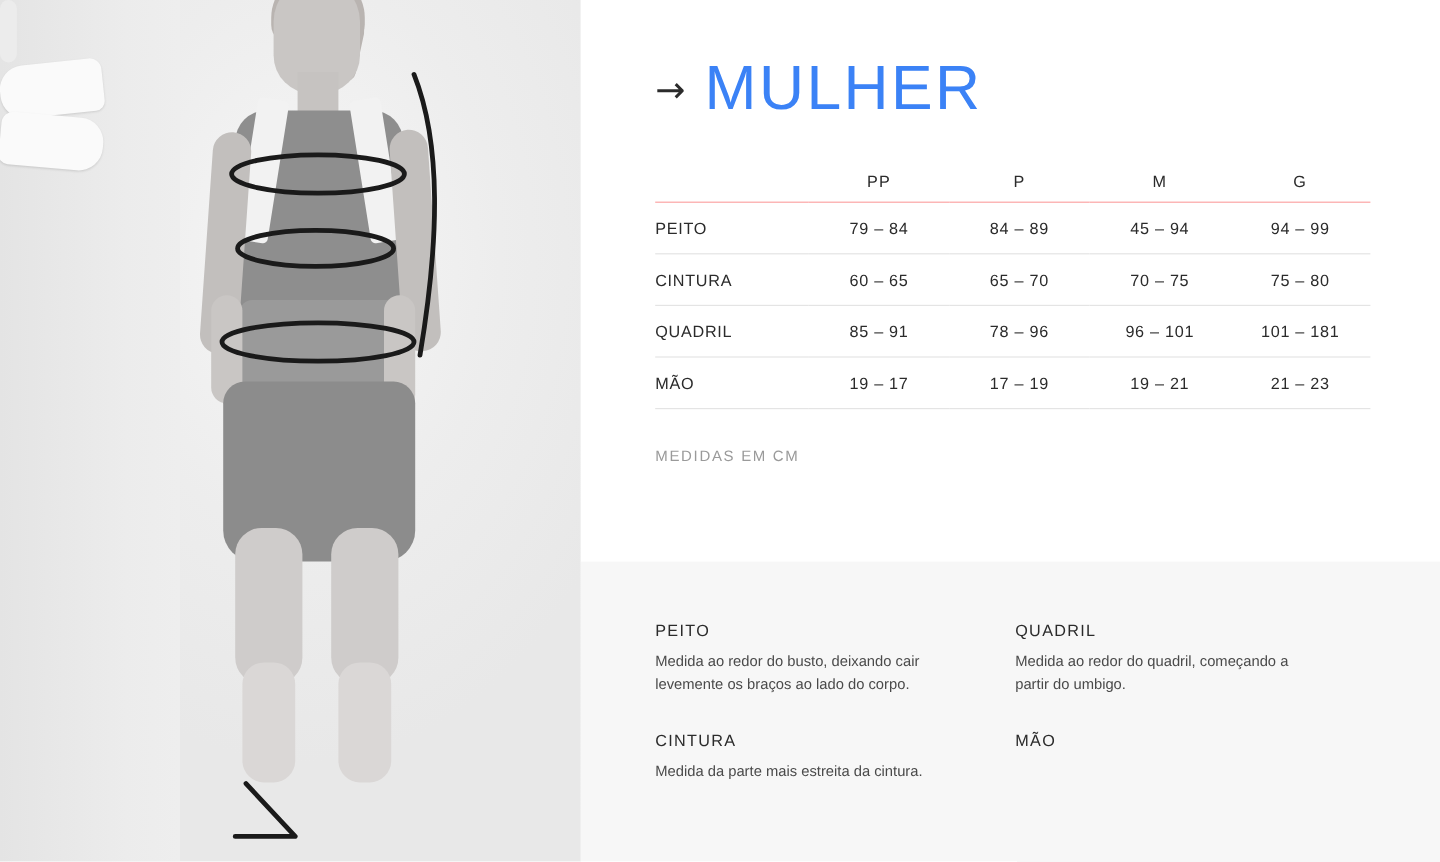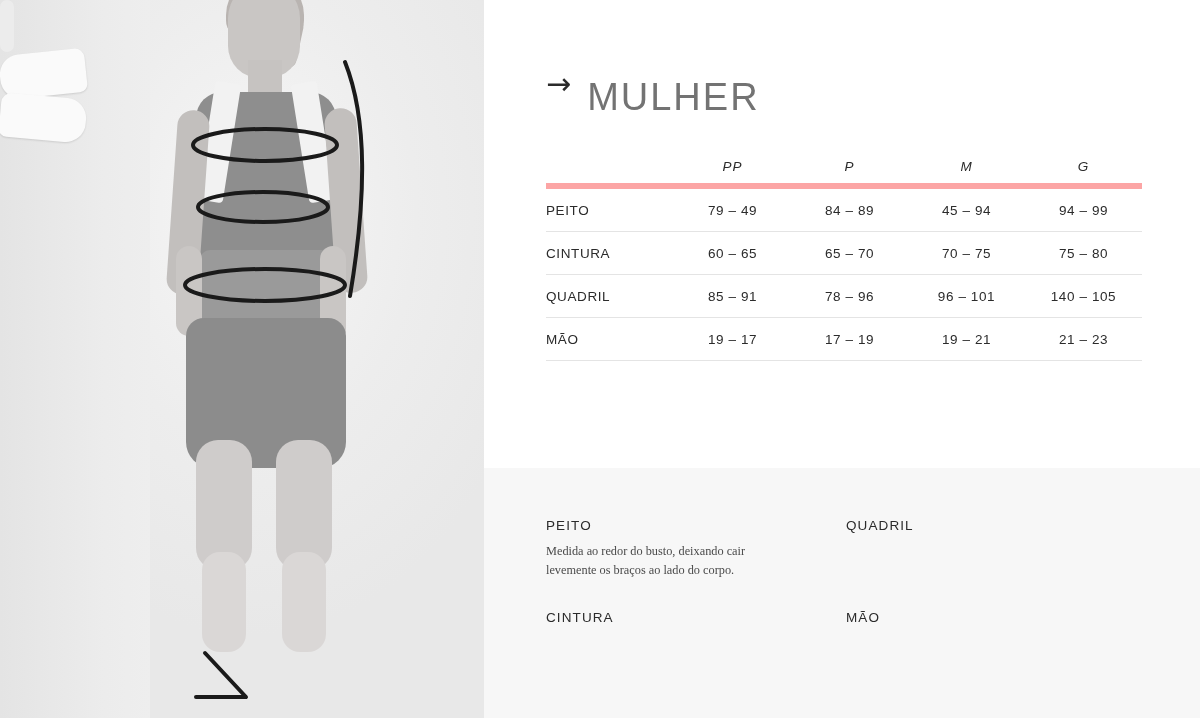--- a/index.html
+++ b/index.html
@@ -164,48 +164,46 @@
   }
   .arrow-icon {
     font-size: 30px;
     line-height: 1;
     color: #2b2b2b;
     font-family: "DejaVu Sans", sans-serif;
     position: relative;
     top: 2px;
   }
   .title {
-    font-size: 38px;
+    font-size: 52px;
     letter-spacing: 2px;
     font-weight: 400;
-    color: #737373;
+    color: #3b82f6;
     font-family: "Liberation Sans", sans-serif;
-    margin-top: 32px;
   }
 
   table.size-table {
     border-collapse: collapse;
     width: 596px;
     font-size: 13.5px;
     color: #2b2b2b;
   }
   table.size-table th,
   table.size-table td {
     padding: 14px 0 13px 0;
     text-align: center;
     font-weight: 400;
     letter-spacing: .6px;
     white-space: nowrap;
   }
   table.size-table thead th {
-    border-bottom: 6px solid #fca5a5;
+    border-bottom: 1px solid #fca5a5;
     padding-bottom: 9px;
     font-size: 13.5px;
     letter-spacing: 1px;
-    font-style: italic;
   }
   table.size-table tbody tr { border-bottom: 1px solid #e4e4e4; }
   table.size-table tbody tr:last-child { border-bottom: 1px solid #e4e4e4; }
   .rowlabel {
     text-align: left !important;
     letter-spacing: 1.1px;
     width: 128px;
     font-size: 13.5px;
   }
   col.c-label { width: 128px; }
@@ -235,21 +233,20 @@
     font-weight: 400;
     letter-spacing: 1.1px;
     color: #2b2b2b;
     margin-bottom: 9px;
   }
   .note p {
     font-size: 12.3px;
     line-height: 1.55;
     color: #4a4a4a;
     max-width: 250px;
-    font-family: Liberation Serif, serif;
   }
   .note.wide p { max-width: 230px; }
 </style>
 </head>
 <body>
 
 <div class="page">
 
   <div class="figure-panel">
     <div class="figure-bg"></div>
@@ -313,61 +310,64 @@
             <th class="rowlabel"></th>
             <th>PP</th>
             <th>P</th>
             <th>M</th>
             <th>G</th>
           </tr>
         </thead>
         <tbody>
           <tr>
             <td class="rowlabel">PEITO</td>
-            <td>79 – 49</td>
+            <td>79 – 84</td>
             <td>84 – 89</td>
             <td>45 – 94</td>
             <td>94 – 99</td>
           </tr>
           <tr>
             <td class="rowlabel">CINTURA</td>
             <td>60 – 65</td>
             <td>65 – 70</td>
             <td>70 – 75</td>
             <td>75 – 80</td>
           </tr>
           <tr>
             <td class="rowlabel">QUADRIL</td>
             <td>85 – 91</td>
             <td>78 – 96</td>
             <td>96 – 101</td>
-            <td>140 – 105</td>
+            <td>101 – 181</td>
           </tr>
           <tr>
             <td class="rowlabel">MÃO</td>
             <td>19 – 17</td>
             <td>17 – 19</td>
             <td>19 – 21</td>
             <td>21 – 23</td>
           </tr>
         </tbody>
       </table>
 
+      <div class="units">MEDIDAS EM CM</div>
     </div>
 
     <div class="bottom-section">
       <div class="note">
         <h4>PEITO</h4>
         <p>Medida ao redor do busto, deixando cair levemente os braços ao lado do corpo.</p>
       </div>
       <div class="note">
         <h4>QUADRIL</h4>
+        <p>Medida ao redor do quadril, começando a partir do umbigo.</p>
       </div>
       <div class="note">
         <h4>CINTURA</h4>
+        <p>Medida da parte mais estreita da cintura.</p>
       </div>
       <div class="note wide">
         <h4>MÃO</h4>
       </div>
     </div>
 
   </div>
 </div>
 
 </body></html>

